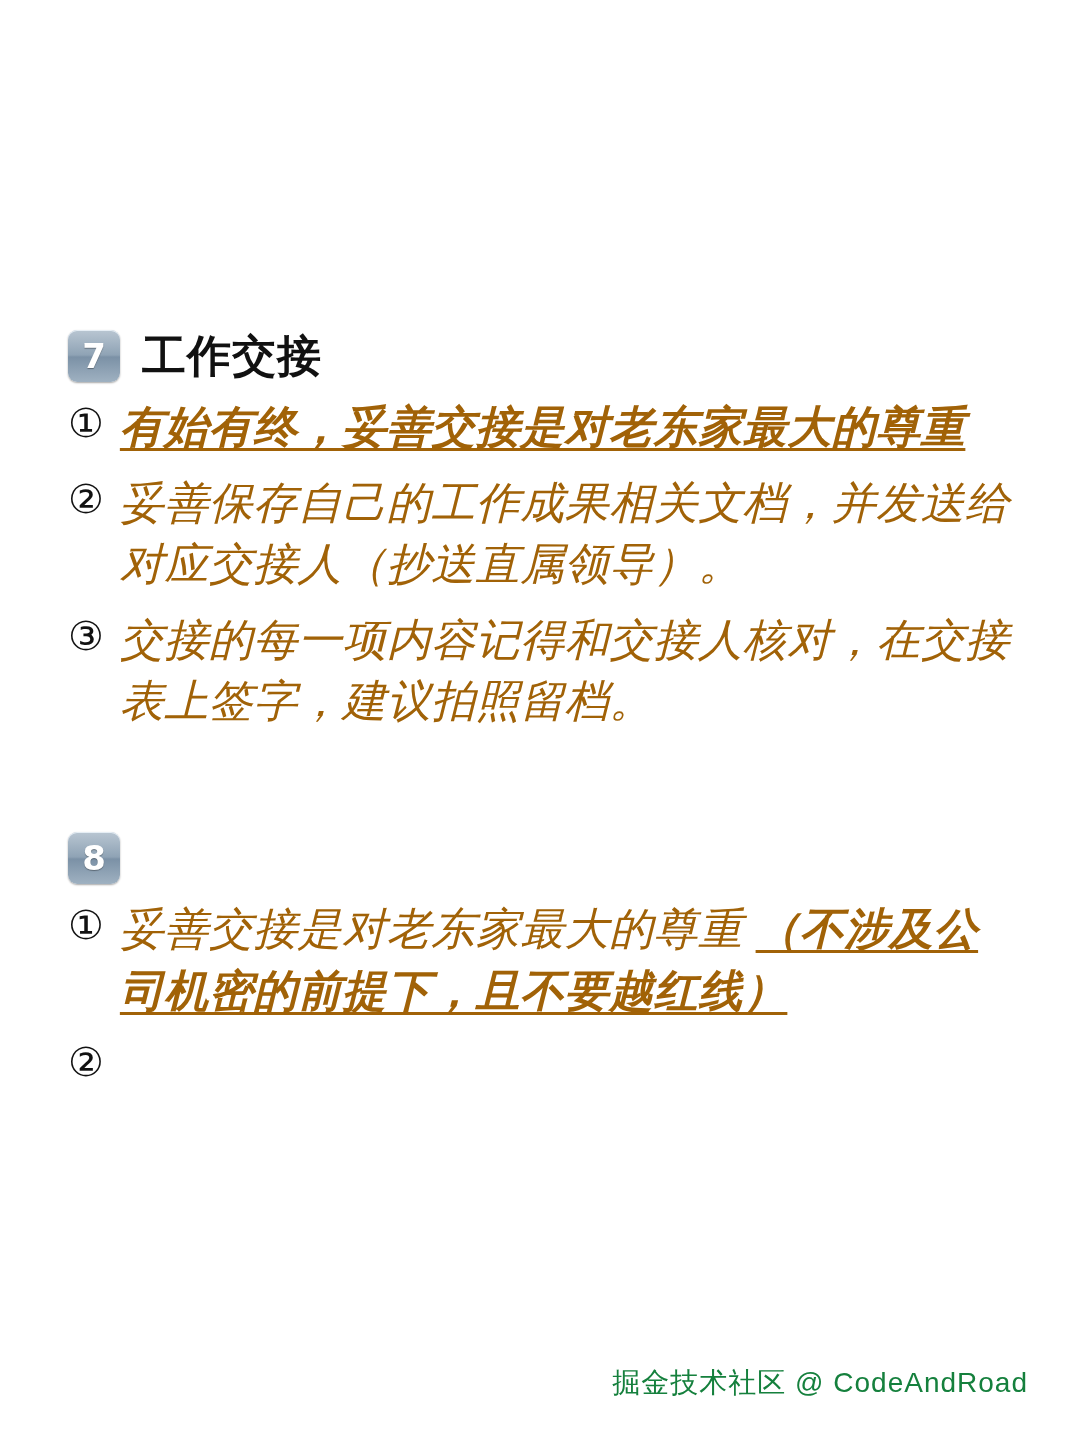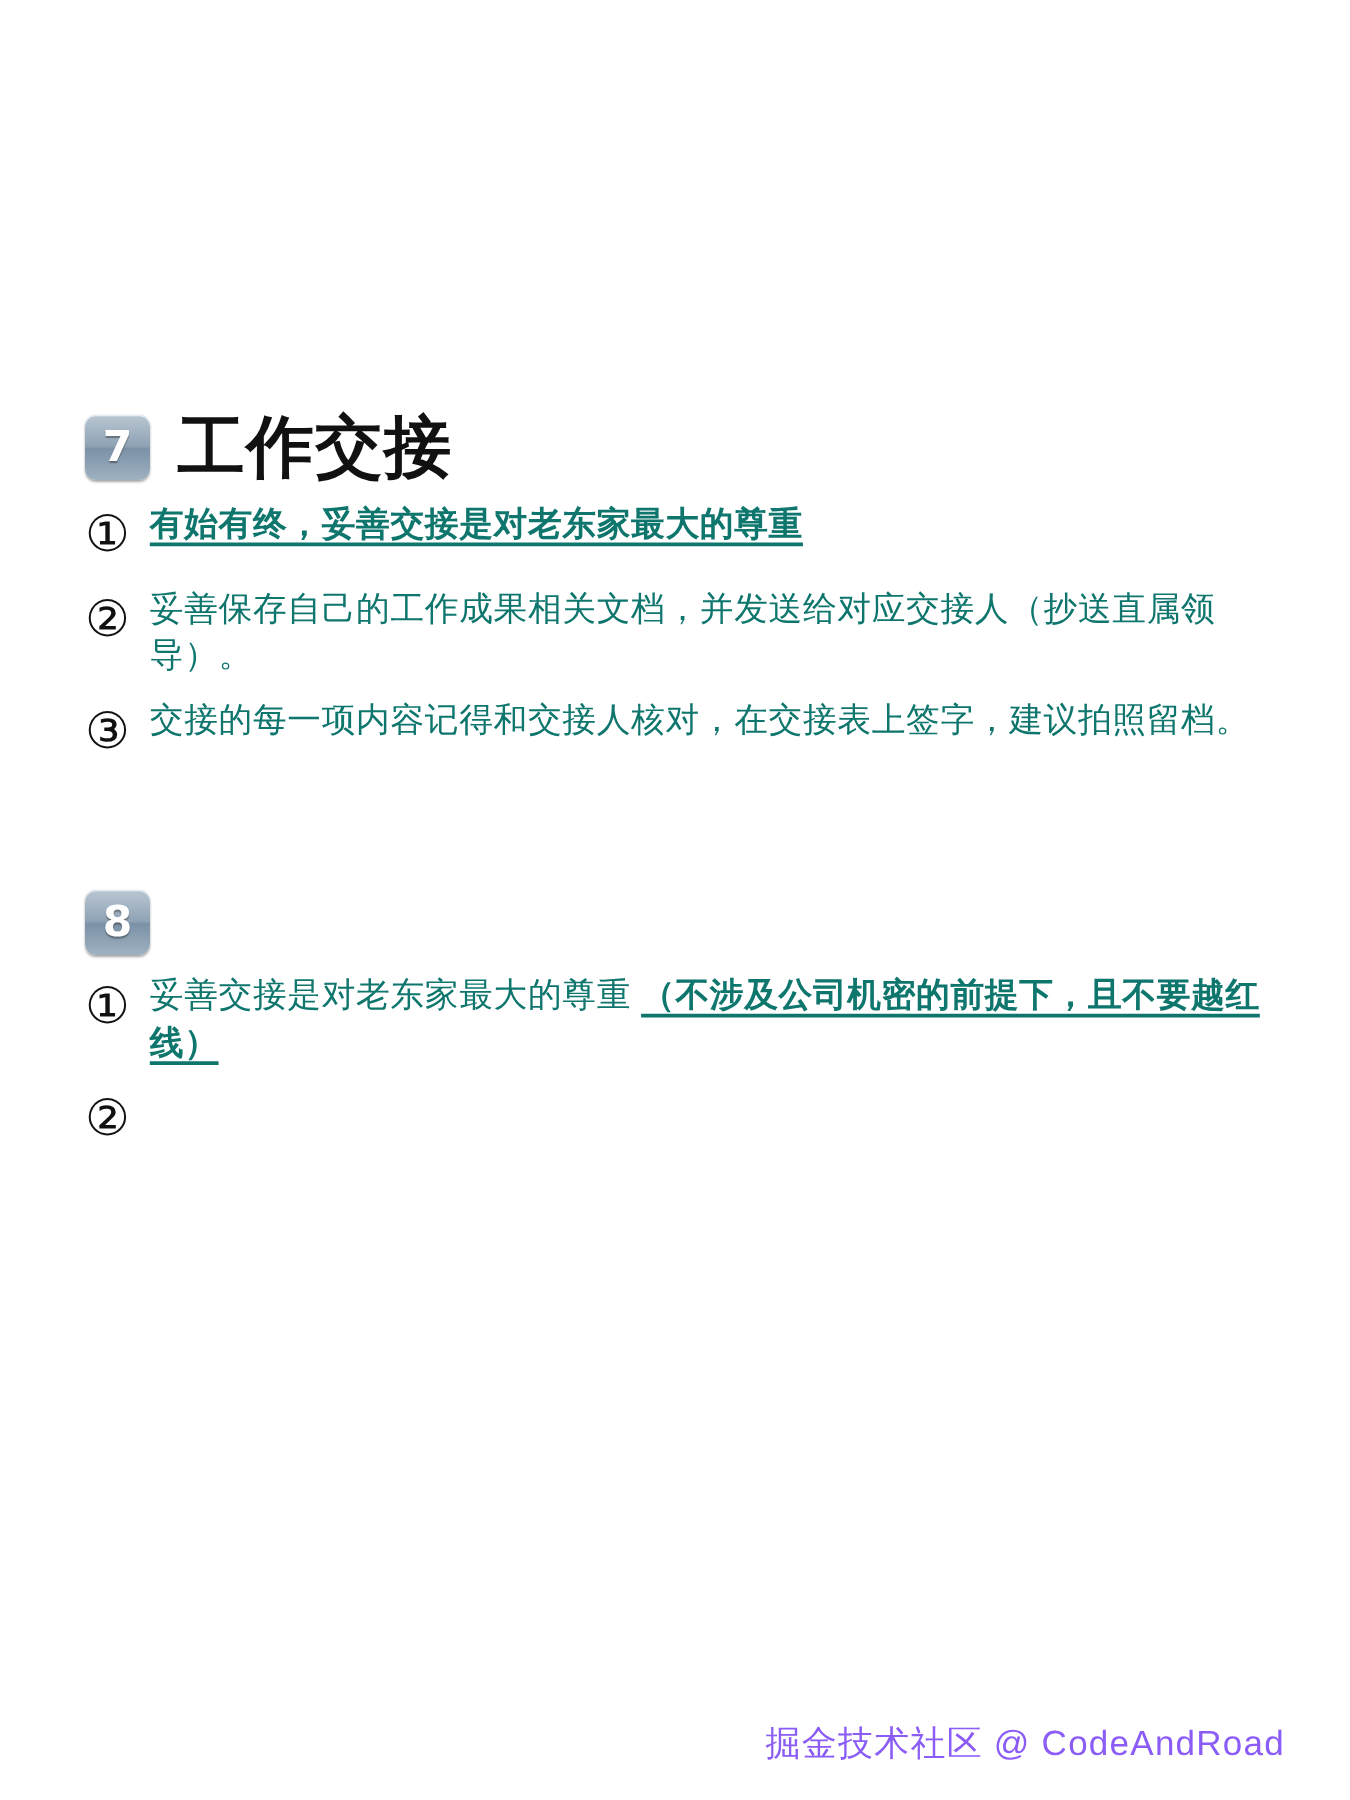--- a/index.html
+++ b/index.html
@@ -47,21 +47,21 @@
     color: #ffffff;
     font-size: 34px;
     font-weight: bold;
     line-height: 52px;
     text-align: center;
     text-shadow: 0 1px 1px rgba(0,0,0,0.35);
     flex: 0 0 auto;
     font-family: "DejaVu Sans", sans-serif;
   }
   .section-title {
-    font-size: 54px;
+    font-size: 44px;
     font-weight: bold;
     letter-spacing: 1px;
     line-height: 1.05;
     color: #111111;
   }
 
   
   .item {
     display: flex;
     align-items: flex-start;
@@ -69,42 +69,43 @@
     margin-top: 14px;
   }
   .marker {
     font-size: 40px;
     line-height: 1.35;
     flex: 0 0 auto;
     color: #111111;
     font-family: "DejaVu Sans", sans-serif;
   }
   .item-text {
-    font-size: 27px;
+    font-size: 44px;
     line-height: 1.4;
-    color: #0f766e;
+    color: #a16207;
     letter-spacing: 0.5px;
+    font-style: italic;
   }
   .item-text.bold { font-weight: bold; }
   .u {
     text-decoration: underline;
     text-underline-offset: 6px;
     text-decoration-thickness: 3px;
   }
   .bold-seg { font-weight: bold; }
 
   .gap-big { height: 46px; }
 
   
   .watermark {
     position: absolute;
     right: 52px;
-    bottom: 26px;
+    bottom: 38px;
     font-size: 28px;
-    color: #8b5cf6;
+    color: #15803d;
     letter-spacing: 1px;
     white-space: nowrap;
   }
 </style>
 </head>
 <body>
 
 <div class="page">
 
   <div class="content">

